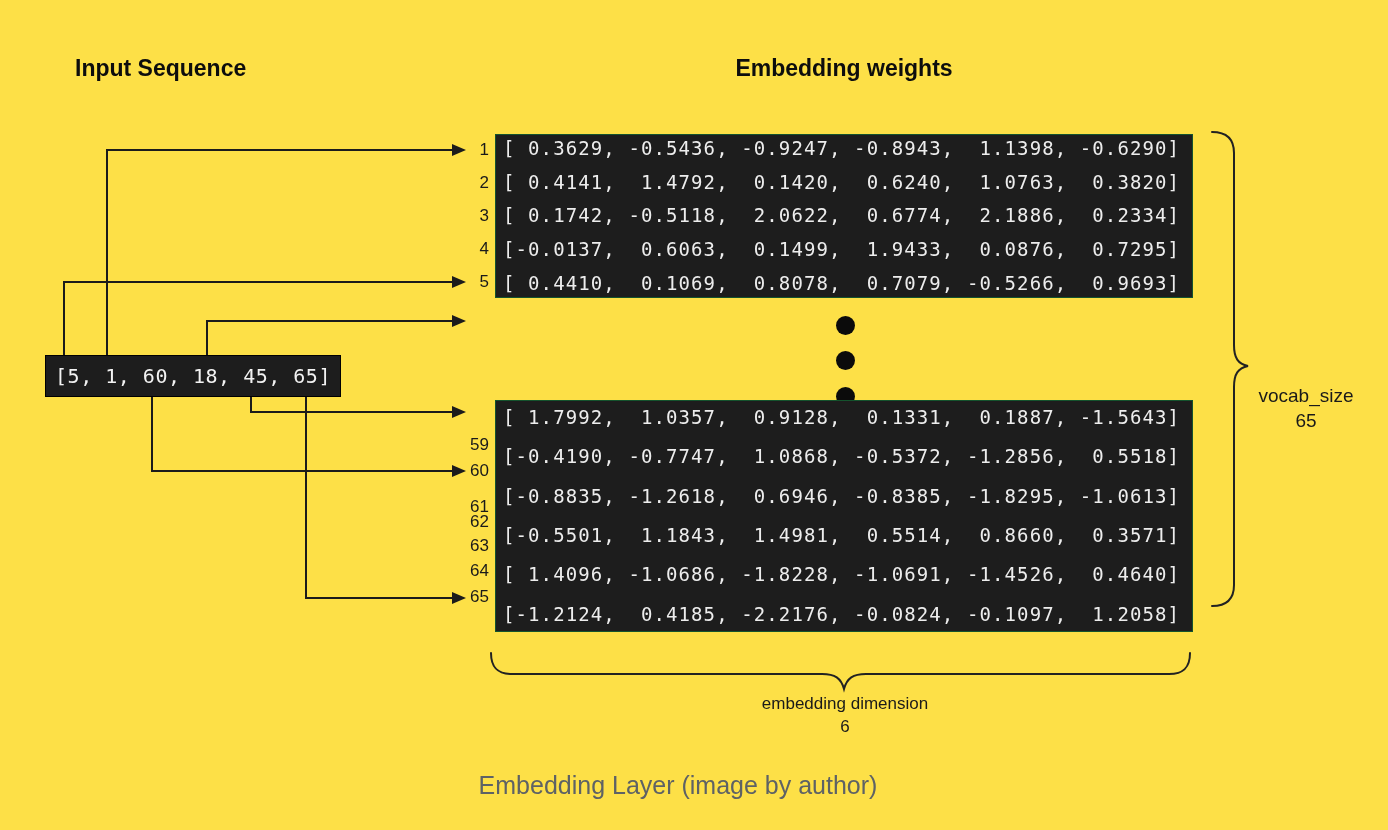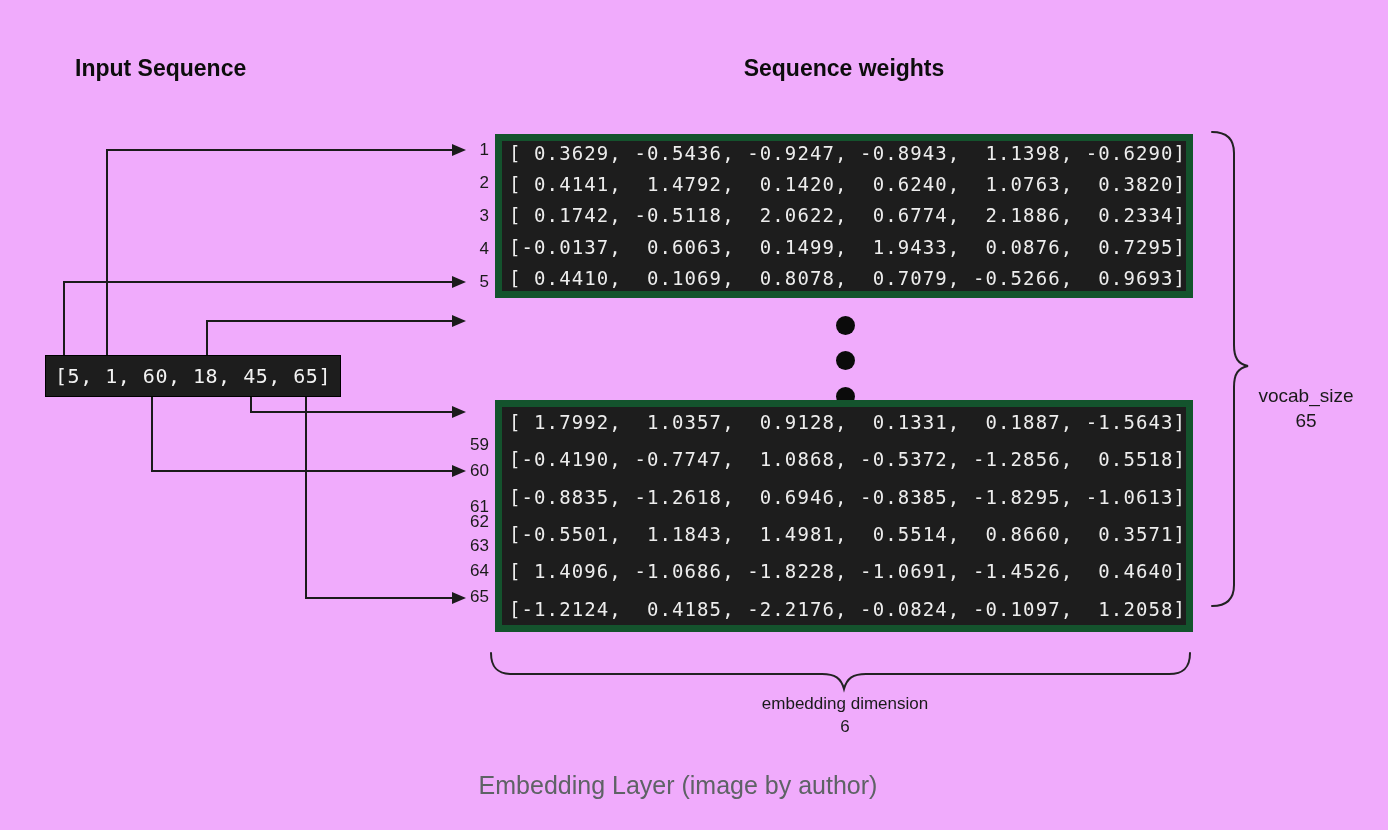--- a/index.html
+++ b/index.html
@@ -1,25 +1,25 @@
 <!DOCTYPE html>
 <html><head>
 <meta charset="utf-8">
 <style>
   html,body{margin:0;padding:0;background:#ffffff;}
   #canvas{
-    position:relative;width:1388px;height:830px;background:#f0abfc;overflow:hidden;
+    position:relative;width:1388px;height:830px;background:#fde047;overflow:hidden;
     font-family:"Liberation Sans", sans-serif;color:#111;
   }
   .title{position:absolute;font-weight:bold;font-size:23px;color:#0d0d0d;white-space:nowrap;}
   #title-input{left:75px;top:55px;}
   #title-weights{left:694px;top:55px;width:300px;text-align:center;}
 
   .matrix{
-    position:absolute;left:495px;width:698px;background:#1d1d1d;border:7px solid #14532d;
+    position:absolute;left:495px;width:698px;background:#1d1d1d;border:1px solid #14532d;
     box-sizing:border-box;display:flex;flex-direction:column;justify-content:space-around;gap:6px;
   }
   #matrix-top{top:134px;height:164px;}
   #matrix-bottom{top:400px;height:232px;}
   .mrow{
     white-space:pre;font-family:"DejaVu Sans Mono", monospace;font-size:19px;
     letter-spacing:1.1px;color:#ededed;padding-left:7px;line-height:1;
   }
 
   .rowlabel{
@@ -57,21 +57,21 @@
     position:absolute;left:0;right:58px;top:771px;text-align:center;
     font-size:25px;color:#5e6265;padding-left:26px;
   }
 </style>
 </head>
 <body>
 
 <div id="canvas">
 
   <div class="title" id="title-input">Input Sequence</div>
-  <div class="title" id="title-weights">Sequence weights</div>
+  <div class="title" id="title-weights">Embedding weights</div>
 
   <div class="matrix" id="matrix-top">
     <div class="mrow">[ 0.3629, -0.5436, -0.9247, -0.8943,  1.1398, -0.6290]</div>
     <div class="mrow">[ 0.4141,  1.4792,  0.1420,  0.6240,  1.0763,  0.3820]</div>
     <div class="mrow">[ 0.1742, -0.5118,  2.0622,  0.6774,  2.1886,  0.2334]</div>
     <div class="mrow">[-0.0137,  0.6063,  0.1499,  1.9433,  0.0876,  0.7295]</div>
     <div class="mrow">[ 0.4410,  0.1069,  0.8078,  0.7079, -0.5266,  0.9693]</div>
   </div>
 
   <div class="rowlabel rl-top" style="top:140px;">1</div>

